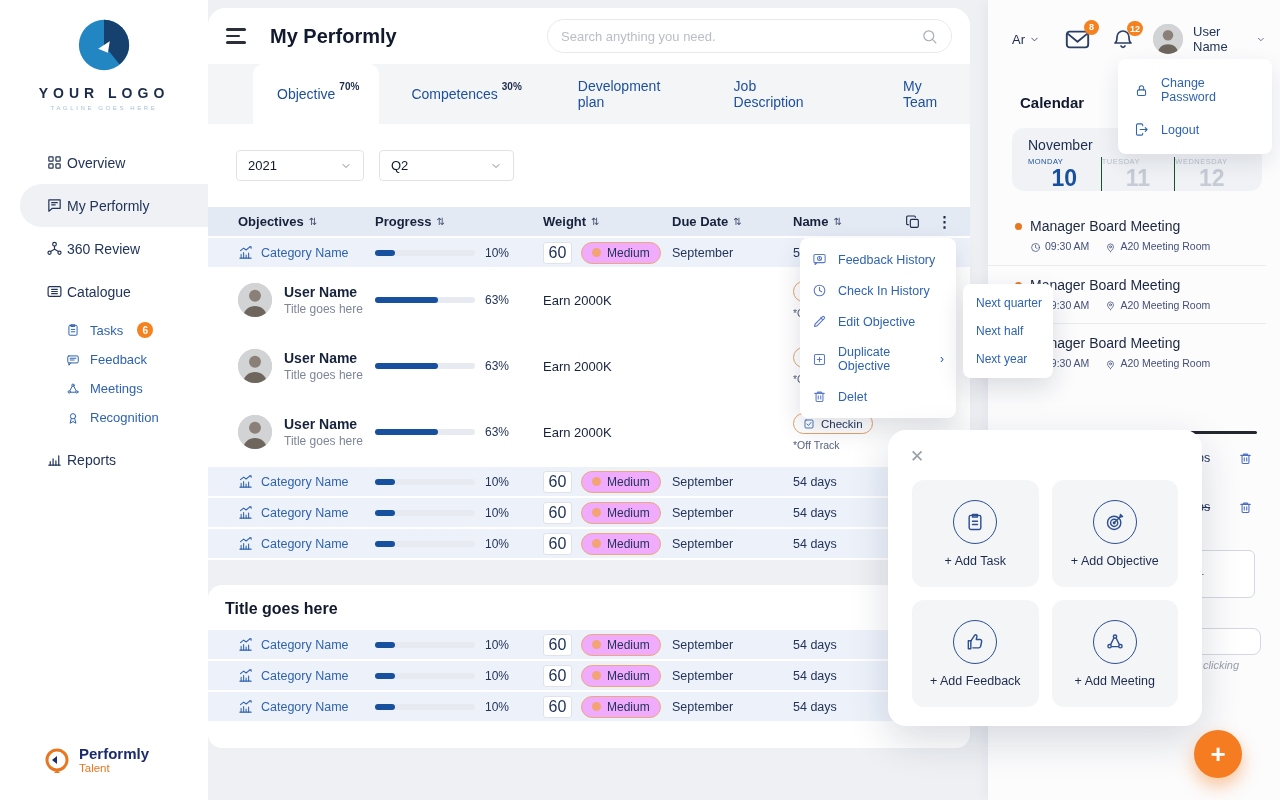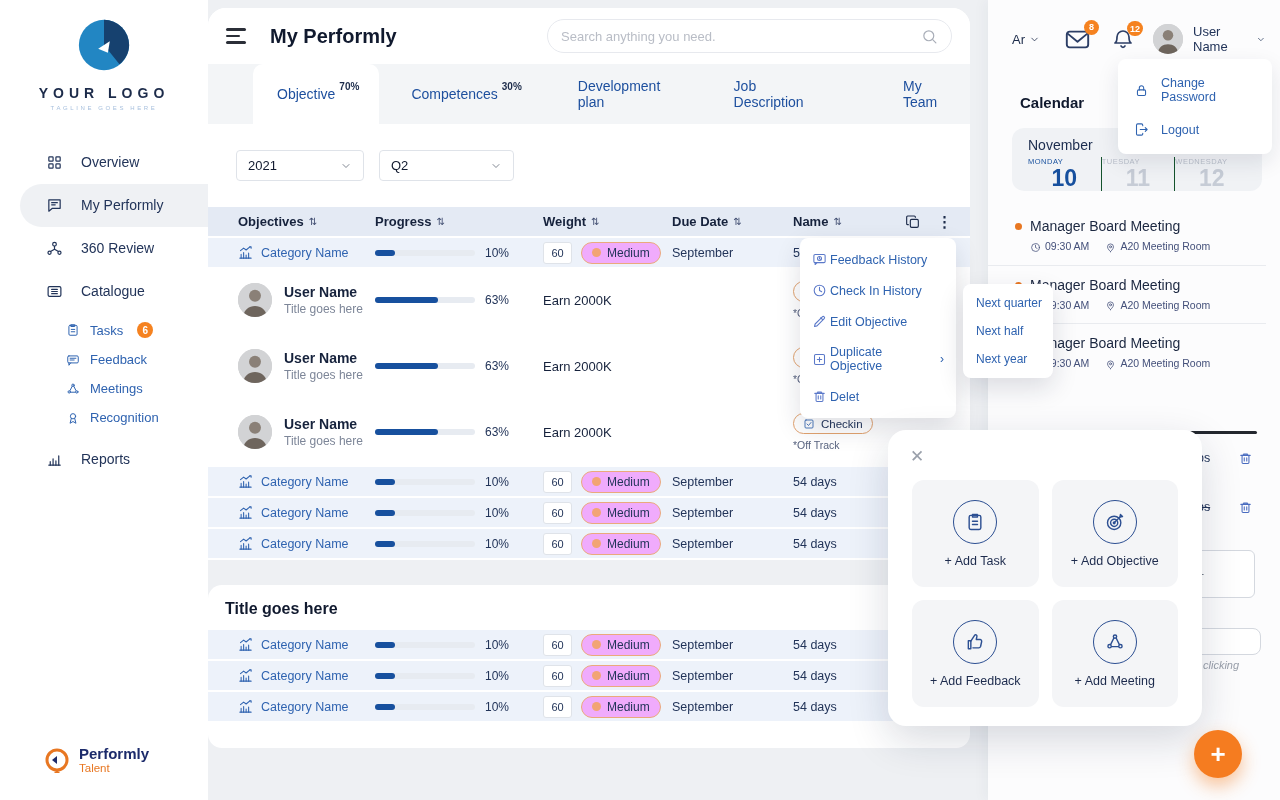--- a/index.html
+++ b/index.html
@@ -7,21 +7,21 @@
   .app { position:relative; width:1280px; height:800px; }
   .ic { display:inline-block; vertical-align:middle; }
   svg.ic { stroke:currentColor; fill:none; stroke-width:1.7; stroke-linecap:round; stroke-linejoin:round; }
 
   
   .sidebar { position:absolute; left:0; top:0; width:208px; height:800px; background:#ffffff; z-index:2; }
   .side-logo { text-align:center; padding-top:16px; }
   .logo-name { font-size:14px; font-weight:bold; letter-spacing:5px; color:#1c2b4a; margin-top:7px; }
   .logo-tag { font-size:6px; letter-spacing:2.6px; color:#a8c0de; margin-top:4px; }
   .nav { margin-top:30px; }
-  .nav-item { display:flex; align-items:flex-start; gap:18px; padding:13px 0 13px 46px; color:#223459; font-size:14px; cursor:pointer; }
+  .nav-item { display:flex; align-items:center; gap:4px; padding:13px 0 13px 46px; color:#223459; font-size:14px; cursor:pointer; }
   .nav-item .ic { color:#223459; }
   .nav-item.active { background:#eff1f4; border-radius:26px 0 0 26px; margin-left:20px; padding-left:26px; }
   .sub-nav { padding:2px 0 6px 0; }
   .sub-item { display:flex; align-items:center; gap:10px; padding:7px 0 7px 66px; color:#2f63b0; font-size:13px; cursor:pointer; }
   .badge-6 { min-width:16px; height:16px; border-radius:8px; background:#f58220; color:#fff; font-size:10px; font-weight:bold; display:inline-flex; align-items:center; justify-content:center; padding:0 4px; margin-left:4px; }
   .side-footer { position:absolute; left:44px; bottom:26px; display:flex; align-items:center; gap:9px; }
   .footer-text { line-height:1.05; }
   .footer-brand { font-size:15px; font-weight:bold; color:#1c2b6b; }
   .footer-sub { font-size:11.5px; color:#e87722; }
 
@@ -58,21 +58,21 @@
   .kebab { font-size:15px; font-weight:bold; color:#1c2b4a; letter-spacing:0; cursor:pointer; }
 
   .cat-row { height:29px; margin-top:2px; background:#edf2fa; font-size:12.5px; color:#223459; }
   .cat-name { display:flex; align-items:center; gap:8px; color:#2f63b0; font-weight:500; cursor:pointer; }
   .cat-name .ic { color:#2f63b0; }
   .bar-wrap { display:flex; align-items:center; gap:10px; }
   .bar { width:100px; height:6px; background:#e7ebf1; border-radius:3px; position:relative; }
   .bar i { position:absolute; left:0; top:0; height:6px; border-radius:3px; background:#17509e; }
   .pctxt { font-size:12px; color:#223459; }
   .weight-cell { display:flex; align-items:center; gap:9px; }
-  .wbox { width:29px; height:22px; border:1px solid #dfe3e9; background:#fff; border-radius:3px; display:flex; align-items:center; justify-content:center; font-size:11px; color:#223459; }
+  .wbox { width:29px; height:22px; border:1px solid #dfe3e9; background:#fff; border-radius:3px; display:flex; align-items:center; justify-content:center; font-size:16px; color:#223459; }
   .pill { display:inline-flex; align-items:center; gap:6px; height:22px; padding:0 10px; border:1px solid #eaa97c; border-radius:12px; background:#f0abfc; font-size:12px; color:#223459; }
   .dot { width:9px; height:9px; border-radius:50%; background:#f2a474; }
 
   .user-row { height:66px; background:#fff; font-size:12.5px; color:#223459; }
   .user-cell { display:flex; align-items:center; gap:12px; }
   .avatar { width:34px; height:34px; border-radius:50%; overflow:hidden; background:#cfd0d2; flex:none; }
   .uname { font-size:14px; font-weight:bold; color:#16223c; }
   .utitle { font-size:12px; color:#7d8698; margin-top:2px; }
   .earn { font-size:13px; color:#16223c; }
   .checkin-wrap { display:flex; flex-direction:column; align-items:flex-start; gap:5px; }
@@ -124,21 +124,21 @@
   .frag-box1 { left:1181px; top:550px; width:74px; height:48px; border:1px solid #d4d8df; border-radius:6px; background:#fff; font-size:11px; color:#4b5565; padding:14px 0 0 16px; }
   .frag-box2 { left:1173px; top:628px; width:88px; height:27px; border:1px solid #d4d8df; border-radius:8px; background:#fff; }
   .frag-note { left:1203px; top:659px; font-size:11px; font-style:italic; color:#9aa0ab; }
 
   
   .user-menu { position:absolute; left:1118px; top:59px; width:154px; background:#fff; border-radius:8px; box-shadow:0 8px 22px rgba(20,30,60,.10); padding:8px 0; z-index:6; }
   .menu-item { display:flex; align-items:center; gap:12px; padding:9px 16px; font-size:12.5px; color:#2f63b0; cursor:pointer; }
   .menu-item .ic { color:#2f63b0; flex:none; }
 
   .ctx-menu { position:absolute; left:800px; top:238px; width:156px; background:#fff; border-radius:8px; box-shadow:0 10px 26px rgba(20,30,60,.14); padding:6px 0; z-index:5; }
-  .ctx-item { display:flex; align-items:center; gap:3px; padding:8px 12px; font-size:12.5px; color:#2f63b0; cursor:pointer; }
+  .ctx-item { display:flex; align-items:center; gap:11px; padding:8px 12px; font-size:12.5px; color:#2f63b0; cursor:pointer; }
   .ctx-item .ic { color:#5b79c9; flex:none; }
   .ctx-item .chev-r { margin-left:auto; font-size:12px; color:#2f63b0; }
   .ctx-sub { position:absolute; left:963px; top:284px; width:90px; background:#fff; border-radius:8px; box-shadow:0 10px 26px rgba(20,30,60,.14); padding:5px 0; z-index:6; }
   .sub-it { padding:7px 13px; font-size:12px; color:#2f63b0; cursor:pointer; white-space:nowrap; }
 
   .qmodal { position:absolute; left:888px; top:430px; width:314px; height:296px; background:#fff; border-radius:18px; box-shadow:0 14px 40px rgba(20,30,60,.16); z-index:6; }
   .qclose { position:absolute; left:22px; top:16px; font-size:17px; color:#9aa0ab; cursor:pointer; }
   .qgrid { position:absolute; left:24px; top:50px; width:266px; display:grid; grid-template-columns:1fr 1fr; gap:13px; }
   .qaction { height:107px; background:#f4f5f7; border-radius:12px; display:flex; flex-direction:column; align-items:center; justify-content:center; gap:10px; cursor:pointer; }
   .qcirc { width:44px; height:44px; border:1.5px solid #2c4f92; border-radius:50%; display:flex; align-items:center; justify-content:center; color:#2c4f92; }

